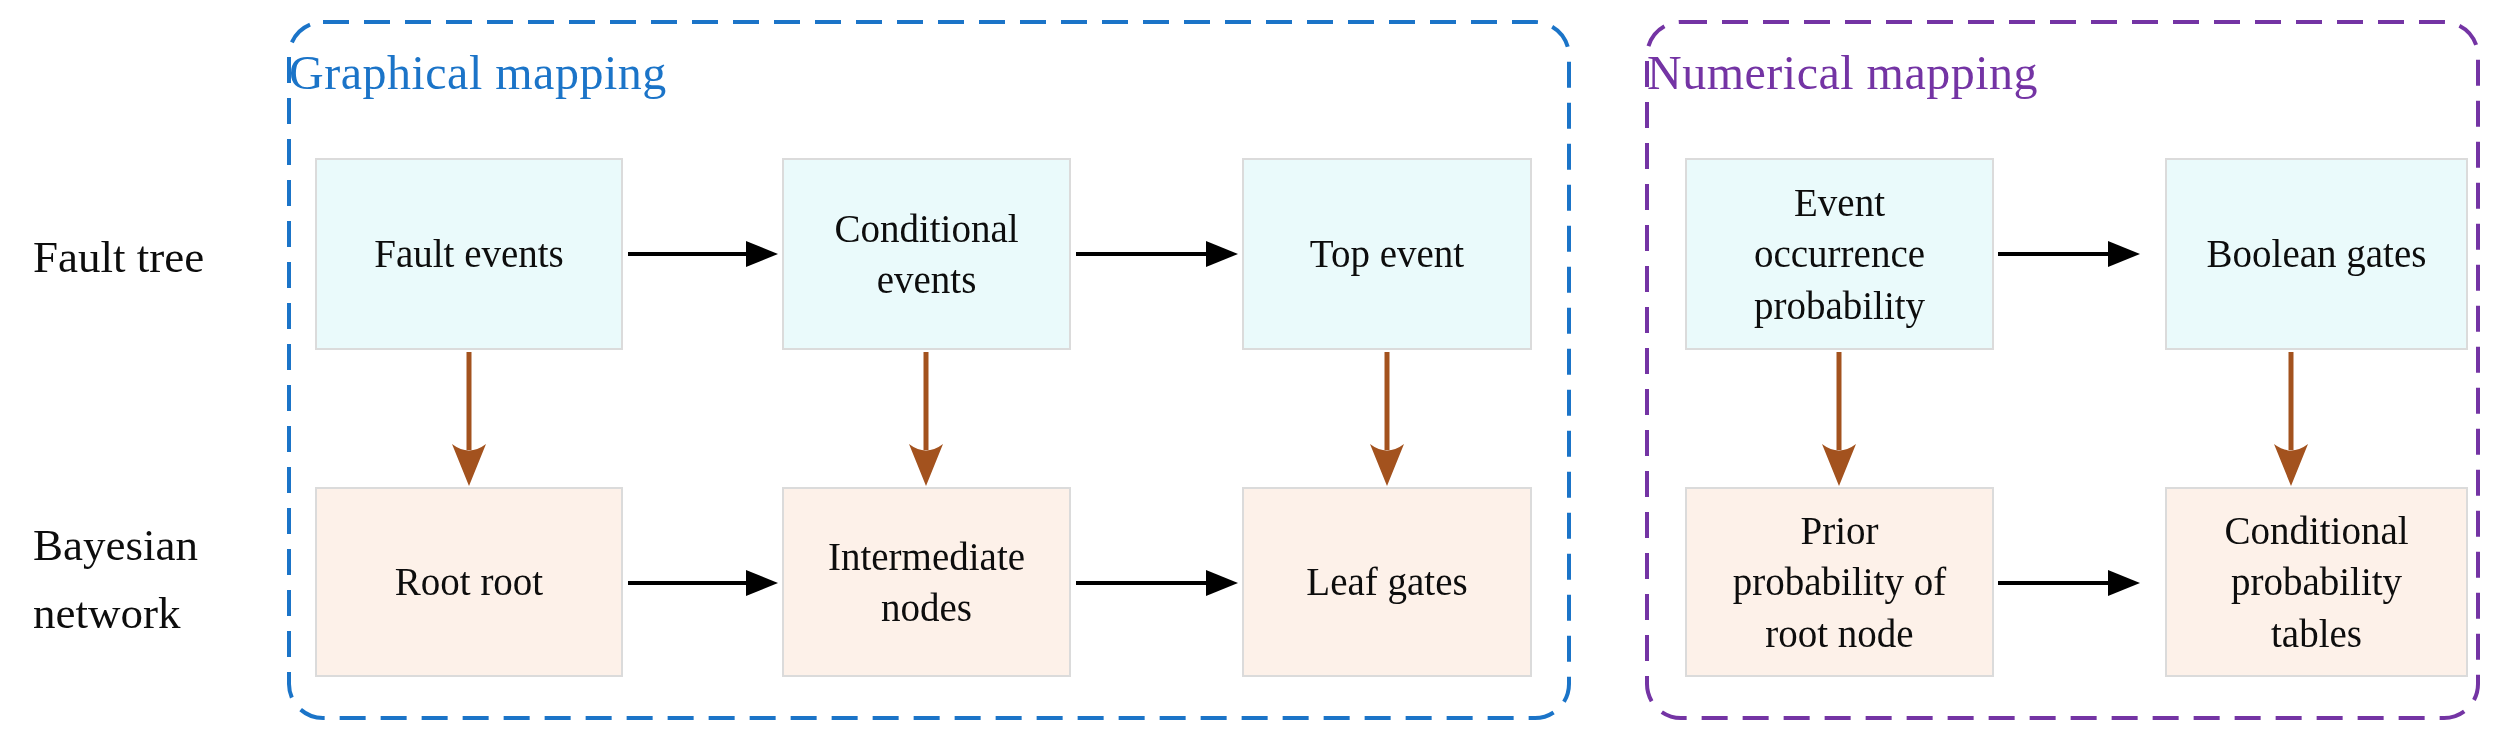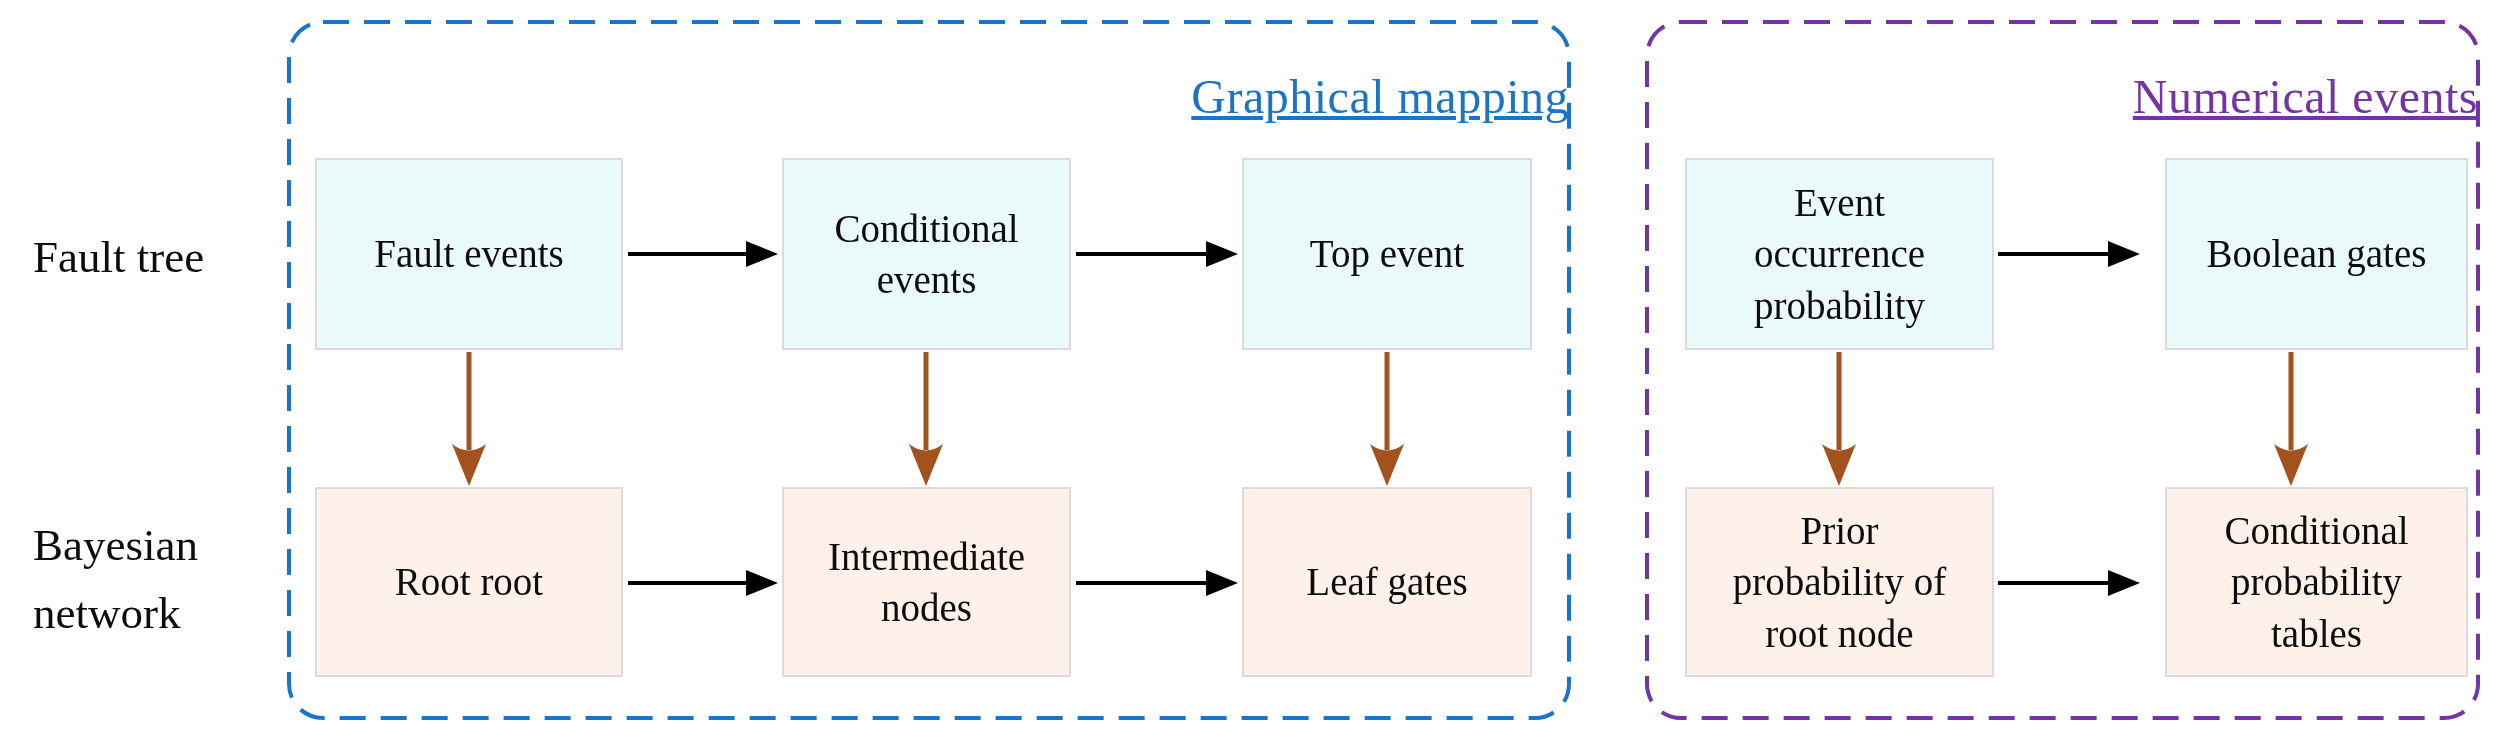--- a/index.html
+++ b/index.html
@@ -18,26 +18,25 @@
     width: 2500px;
     height: 741px;
     background: #ffffff;
     font-family: "Liberation Serif", "DejaVu Serif", serif;
     color: var(--text);
     overflow: hidden;
   }
   .layer { position: absolute; inset: 0; }
   .section-title {
     position: absolute;
-    top: 72px;
-    text-align: right;
+    top: 48px;
+    text-align: left;
     font-size: 48px;
     line-height: 1.05;
     letter-spacing: 0.5px;
-    text-decoration: underline;
   }
   .section-title.graphical { left: 289px; width: 1280px; color: var(--graphical_accent); }
   .section-title.numerical { left: 1647px; width: 831px; color: var(--numerical_accent); }
   .row-label {
     position: absolute;
     left: 33px;
     width: 232px;
     text-align: left;
     font-size: 45px;
     line-height: 1.5;
@@ -123,21 +122,21 @@
       <line class="map-line" x1="1839" y1="352" x2="1839" y2="450"></line>
       <path class="map-head" d="M1839,486 L1822,444 Q1839,457 1856,444 Z"></path>
     </g>
     <g>
       <line class="map-line" x1="2291" y1="352" x2="2291" y2="450"></line>
       <path class="map-head" d="M2291,486 L2274,444 Q2291,457 2308,444 Z"></path>
     </g>
   </svg>
 
   <div class="section-title graphical">Graphical mapping</div>
-  <div class="section-title numerical">Numerical events</div>
+  <div class="section-title numerical">Numerical mapping</div>
 
   <div class="row-label top">Fault tree</div>
   <div class="row-label bottom">Bayesian network</div>
 
   <div class="node ft row-top pos-c1">Fault events</div>
   <div class="node ft row-top pos-c2">Conditional events</div>
   <div class="node ft row-top pos-c4">Event occurrence probability</div>
   <div class="node ft row-top pos-c3">Top event</div>
   <div class="node ft row-top pos-c5">Boolean gates</div>
 

